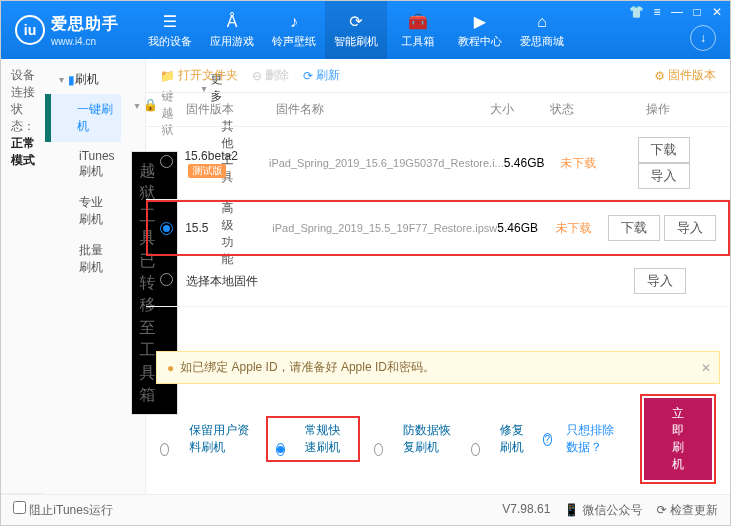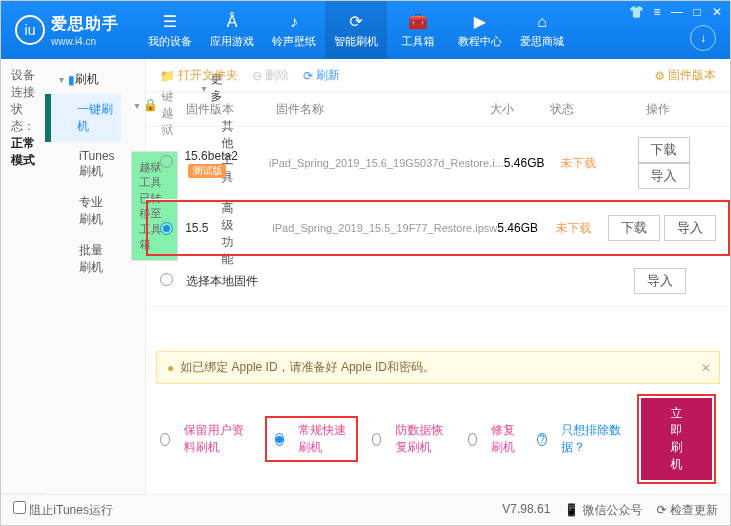--- a/index.html
+++ b/index.html
@@ -1,20 +1,20 @@
 <!DOCTYPE html>
 <html><head>
 <meta charset="utf-8">
 <style>
 *{margin:0;padding:0;box-sizing:border-box;font-family:"Microsoft YaHei",Arial,sans-serif;font-size:12px}
 body{background:#f5f5f5;width:731px;height:526px;overflow:hidden}
 .app{width:731px;height:526px;display:flex;flex-direction:column;border:1px solid #ccc;background:#fff}
 .header{background:linear-gradient(#1a8cff,#0d7ae6);height:58px;position:relative;display:flex;align-items:center}
 .logo{display:flex;align-items:center;padding-left:14px;color:#fff}
-.logo-circle{width:30px;height:30px;border:2px solid #fff;border-radius:50%;display:flex;align-items:center;justify-content:center;font-size:14px;font-weight:normal;margin-right:6px}
+.logo-circle{width:30px;height:30px;border:2px solid #fff;border-radius:50%;display:flex;align-items:center;justify-content:center;font-size:14px;font-weight:bold;margin-right:6px}
 .logo-text{font-size:16px;font-weight:bold;letter-spacing:1px}
 .logo-url{font-size:10px;opacity:.85;margin-top:1px}
 .nav{display:flex;margin-left:20px;height:100%}
 .nav-item{width:62px;display:flex;flex-direction:column;align-items:center;justify-content:center;color:#fff;cursor:pointer;position:relative}
 .nav-item.active{background:rgba(0,0,0,.12)}
 .nav-icon{font-size:16px;height:20px;display:flex;align-items:center}
 .nav-label{font-size:11px;margin-top:2px}
 .win-controls{position:absolute;right:6px;top:4px;display:flex;gap:6px;color:#fff;font-size:11px}
 .win-btn{width:14px;height:14px;display:flex;align-items:center;justify-content:center;cursor:pointer}
 .circle-btn{position:absolute;right:14px;top:24px;width:26px;height:26px;border:1.5px solid rgba(255,255,255,.6);border-radius:50%;display:flex;align-items:center;justify-content:center;color:#fff;cursor:pointer}
@@ -22,21 +22,21 @@
 .sidebar{width:145px;background:#fafafa;border-right:1px solid #eee;display:flex;flex-direction:row}
 .status-bar{padding:8px 10px;font-size:11px;color:#666;border-bottom:1px solid #eee}
 .status-val{color:#222;font-weight:bold}
 .nav-sec{padding:6px 0}
 .nav-sec-title{display:flex;align-items:center;padding:6px 14px;color:#333;cursor:pointer}
 .nav-sec-title .exp{color:#999;margin-right:4px;font-size:10px}
 .nav-sub{padding-left:28px}
 .nav-sub-item{padding:7px 6px;color:#555;cursor:pointer}
 .nav-sub-item.active{background:#e6f2ff;border-left:6px solid #0f766e;color:#1a8cff;margin-left:-28px;padding-left:26px}
 .lock{color:#bbb;margin-right:3px}
-.migrate-box{margin:6px 10px;padding:8px;background:#86efac;border:1px solid #e0e0e0;color:#666;font-size:11px;line-height:1.4}
+.migrate-box{margin:6px 10px;padding:8px;background:#000000;border:1px solid #e0e0e0;color:#666;font-size:16px;line-height:1.4}
 .sidebar-spacer{flex:1}
 .main{flex:1;display:flex;flex-direction:column;overflow:hidden}
 .toolbar{display:flex;align-items:center;padding:8px 14px;border-bottom:1px solid #eee;gap:14px}
 .tb-item{display:flex;align-items:center;gap:3px;color:#666;cursor:pointer;font-size:11px}
 .tb-item.folder{color:#e6a23c}
 .tb-item.disabled{color:#ccc}
 .tb-item.refresh{color:#409eff}
 .tb-right{margin-left:auto;color:#e6a23c;display:flex;align-items:center;gap:3px;cursor:pointer}
 .table-head{display:flex;padding:8px 14px;color:#888;font-size:11px;border-bottom:1px solid #f0f0f0}
 .col-radio{width:26px}
@@ -53,21 +53,21 @@
 .ver{color:#333}
 .tag{display:inline-block;background:#ff9a4d;color:#fff;font-size:10px;padding:0 4px;border-radius:2px;margin-left:4px}
 .fname{color:#999;font-size:11px}
 .status{color:#ff9a4d}
 .btn-sm{border:1px solid #ccc;background:#fff;padding:3px 12px;font-size:13px;color:#555;cursor:pointer;margin-left:4px}
 .local-row{display:flex;align-items:center;padding:12px 14px;border-bottom:1px solid #f3f3f3}
 .main-spacer{flex:1}
 .warn-bar{background:#fffbe6;border:1px solid #ffe58f;margin:6px 10px 0;padding:7px 10px;display:flex;align-items:center;gap:6px;color:#8a6d3b;font-size:11px;position:relative}
 .warn-x{position:absolute;right:8px;color:#aaa;cursor:pointer}
 .opts-row{display:flex;align-items:center;padding:10px 14px;gap:14px;font-size:11px}
-.opt{display:flex;align-items:center;gap:14px;color:#ec4899}
+.opt{display:flex;align-items:flex-end;gap:20px;color:#0369a1}
 .opt.hl{border:2px solid #e33;padding:4px 8px}
 .link{color:#1a8cff;cursor:pointer}
 .help{color:#1a8cff;border:1px solid #1a8cff;width:13px;height:13px;border-radius:50%;display:inline-flex;align-items:center;justify-content:center;font-size:10px}
 .primary-btn{background:#be185d;color:#fff;border:none;padding:7px 24px;cursor:pointer;margin-left:auto;font-size:12px}
 .primary-hl{border:2px solid #e33;padding:2px;margin-left:auto}
 .footer{border-top:1px solid #eee;padding:6px 12px;display:flex;align-items:center;gap:14px;font-size:11px;color:#666;background:#fafafa}
 .footer .right{margin-left:auto;display:flex;gap:14px}
 </style>
 </head>
 <body>

